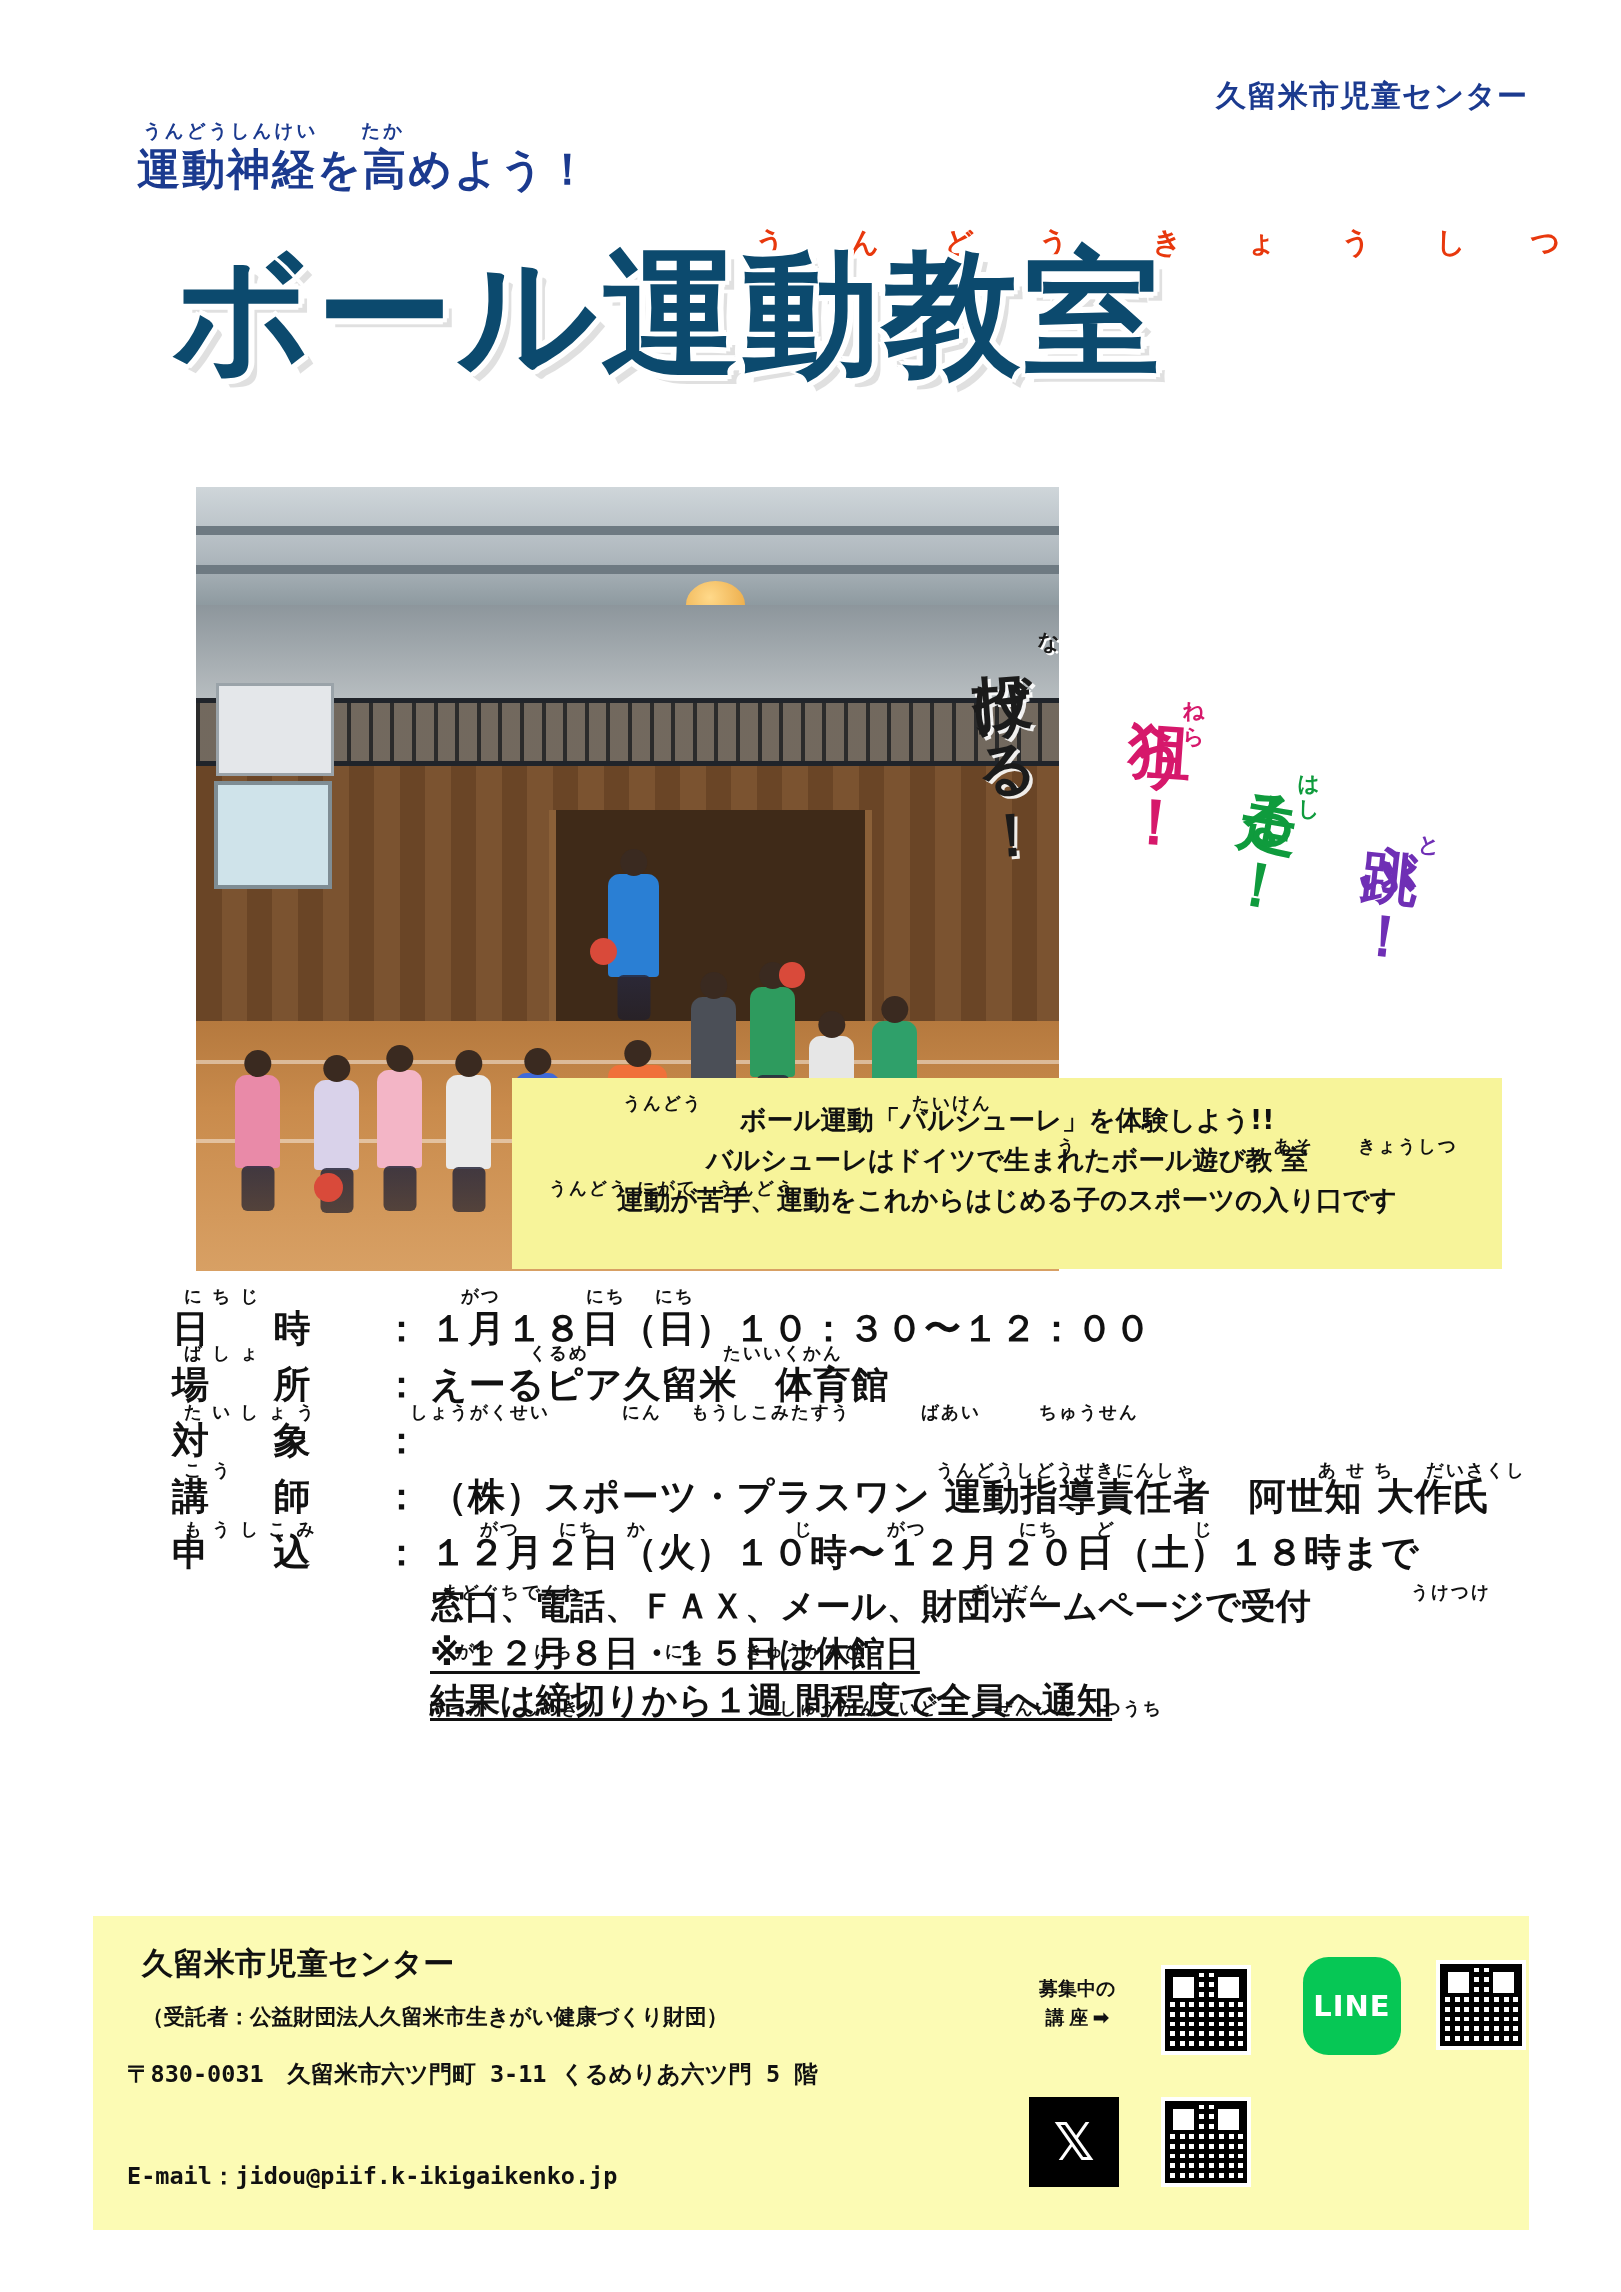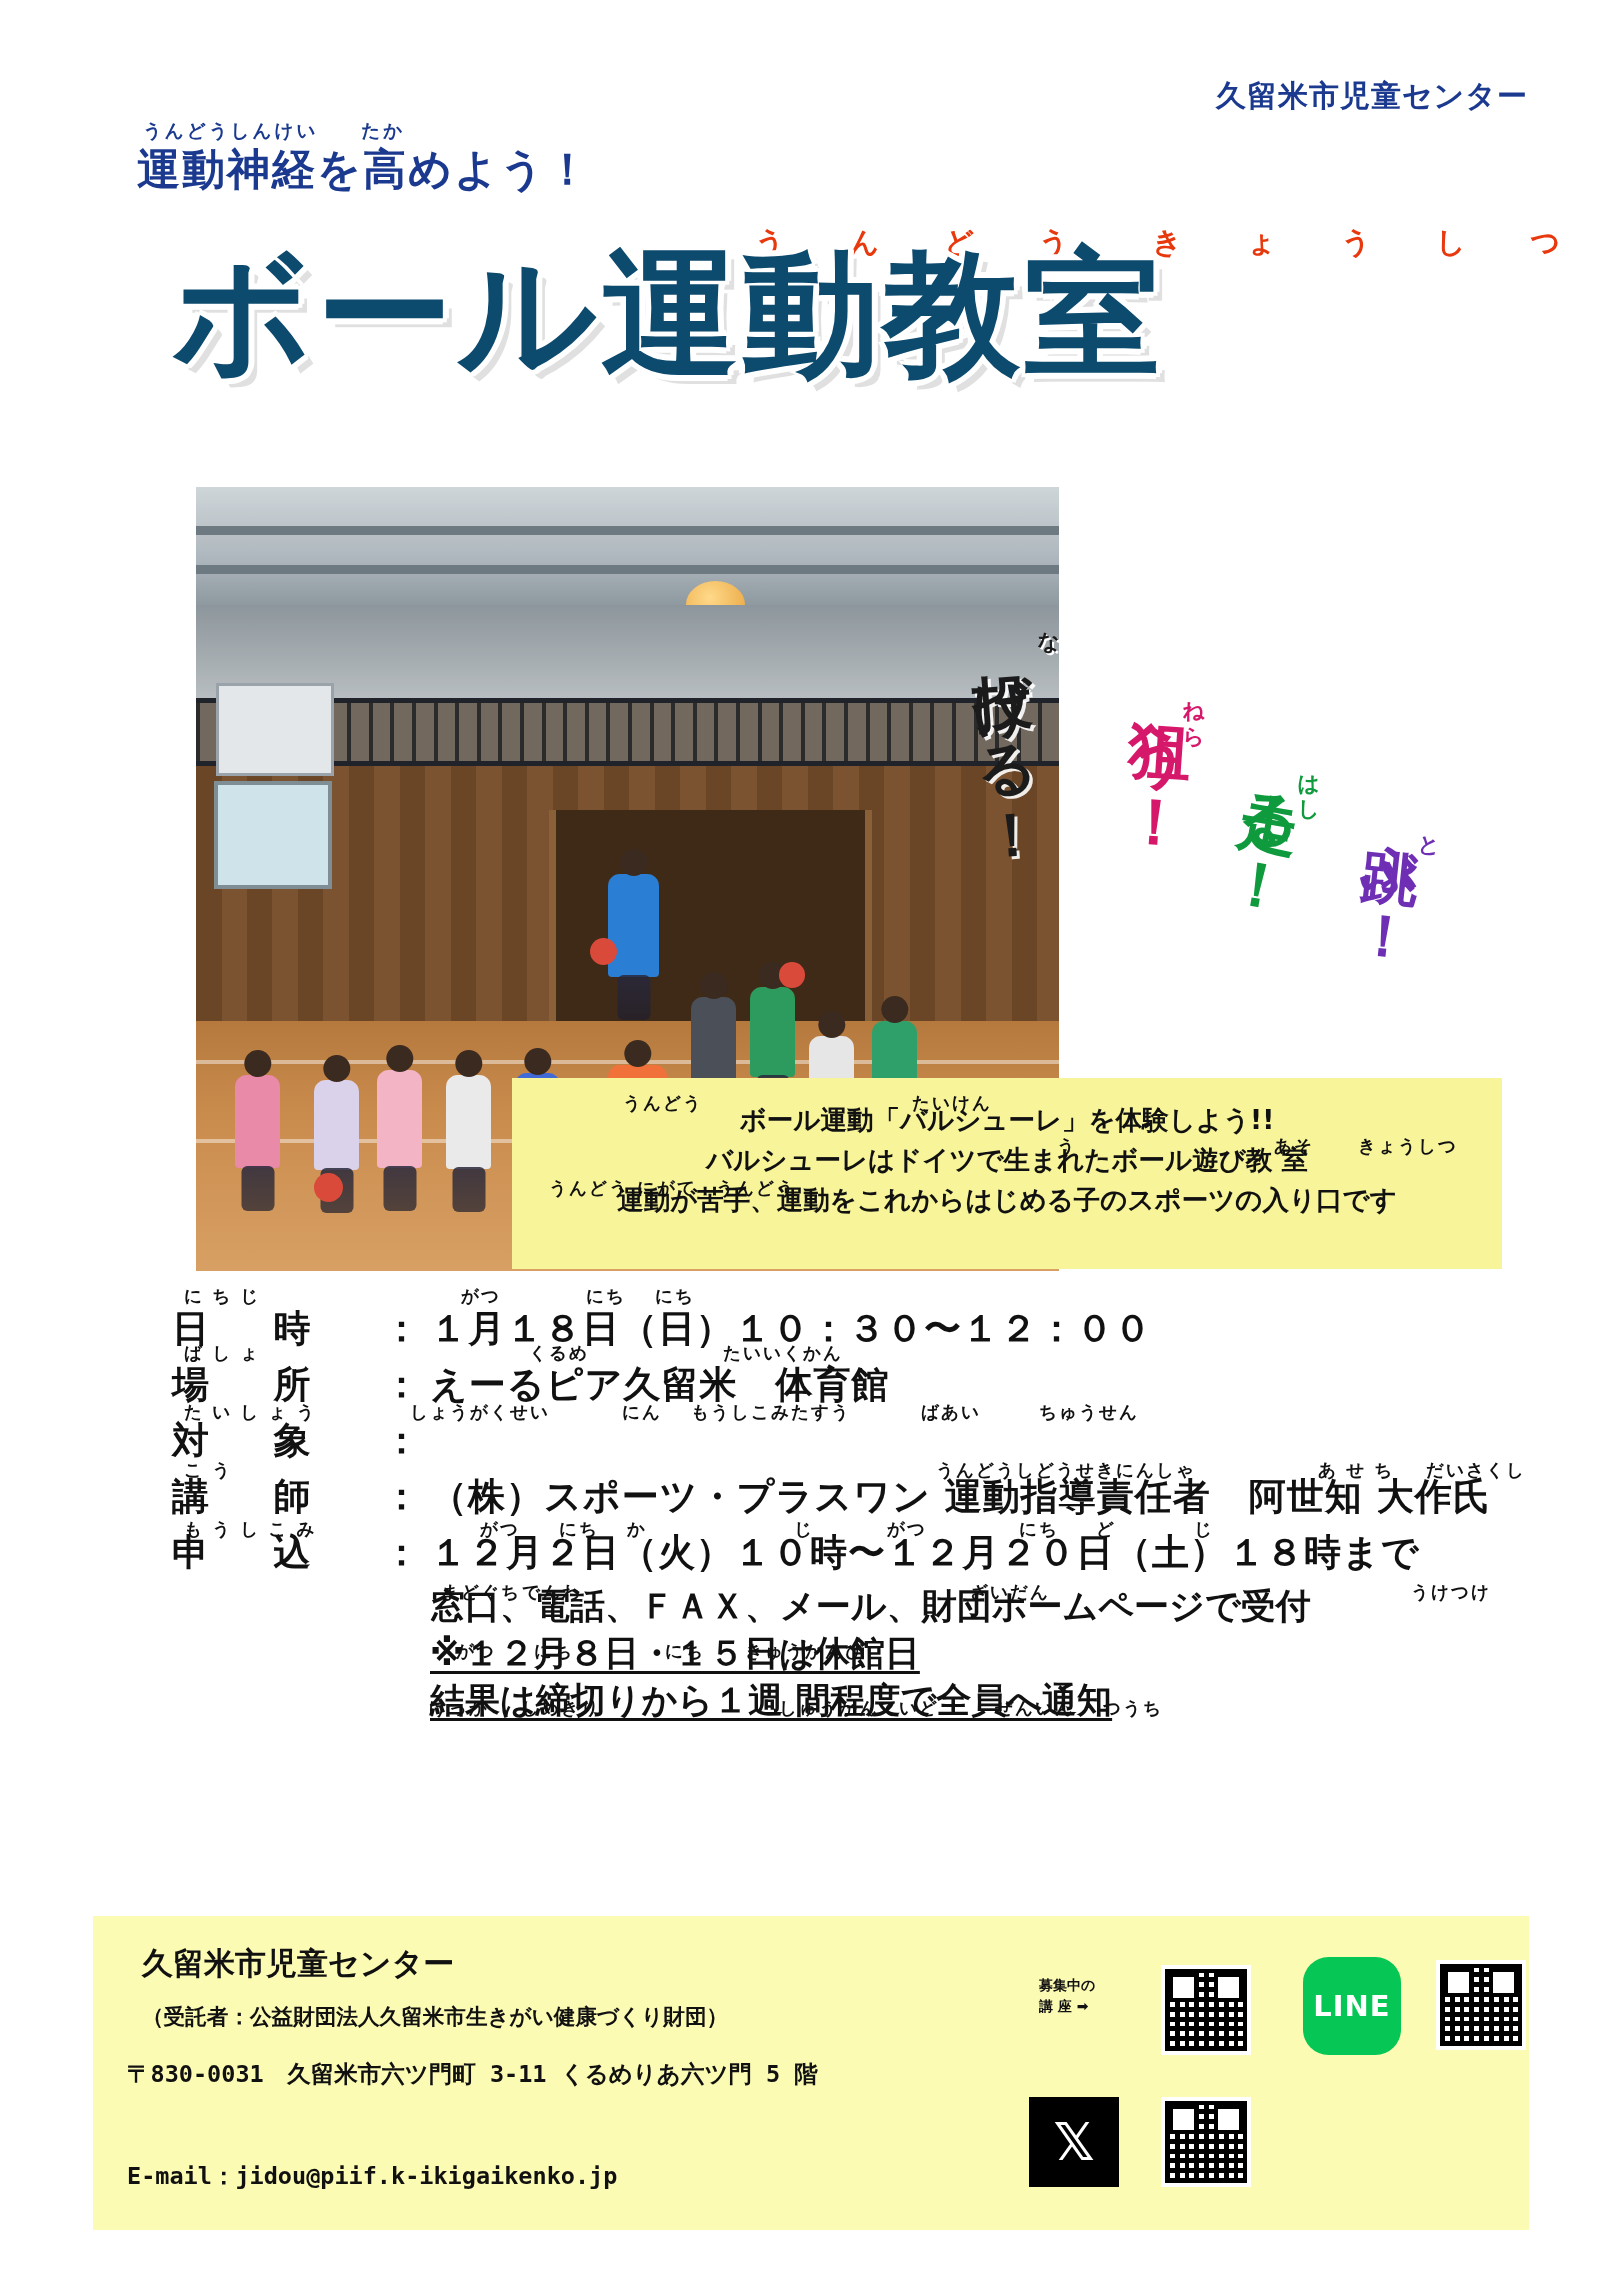--- a/index.html
+++ b/index.html
@@ -269,22 +269,23 @@
     font-size: 23.5px; font-weight: bold;
     font-family: "DejaVu Sans Mono", "Liberation Mono", monospace;
   }
   .f-mail {
     position: absolute; top: 244px; left: 34px;
     font-size: 23.5px; font-weight: bold;
     font-family: "DejaVu Sans Mono", "Liberation Mono", monospace;
   }
   .f-recruit {
     position: absolute; top: 59px; left: 946px;
-    font-size: 14px; font-weight: bold; line-height: 1.5;
-    text-align: left;
+    font-size: 19px; font-weight: bold; line-height: 1.5;
+    text-align: center;
+    font-family: Liberation Serif, serif;
   }
   .qr {
     position: absolute;
     background:
       repeating-linear-gradient(90deg,#000 0 4.9px,#fff 4.9px 9.8px),
       repeating-linear-gradient(0deg,#000 0 4.9px,#fff 4.9px 9.8px);
     background-blend-mode: multiply;
     border: 4.9px solid #fff;
   }
   .qr::before, .qr::after {

